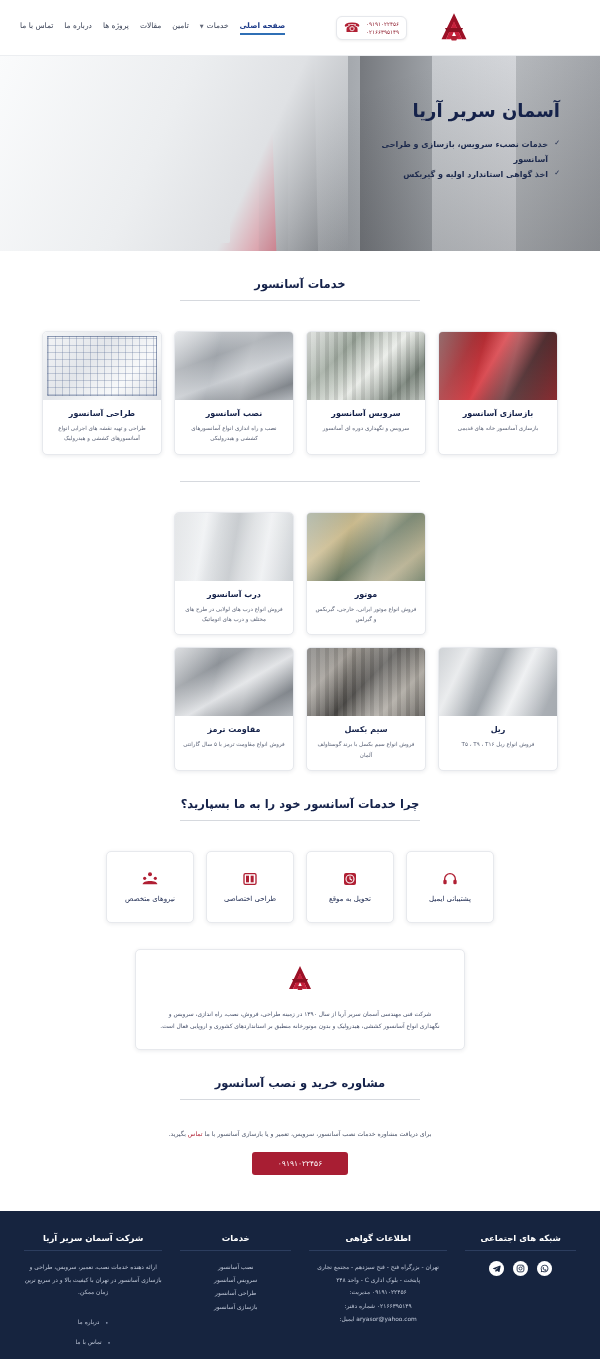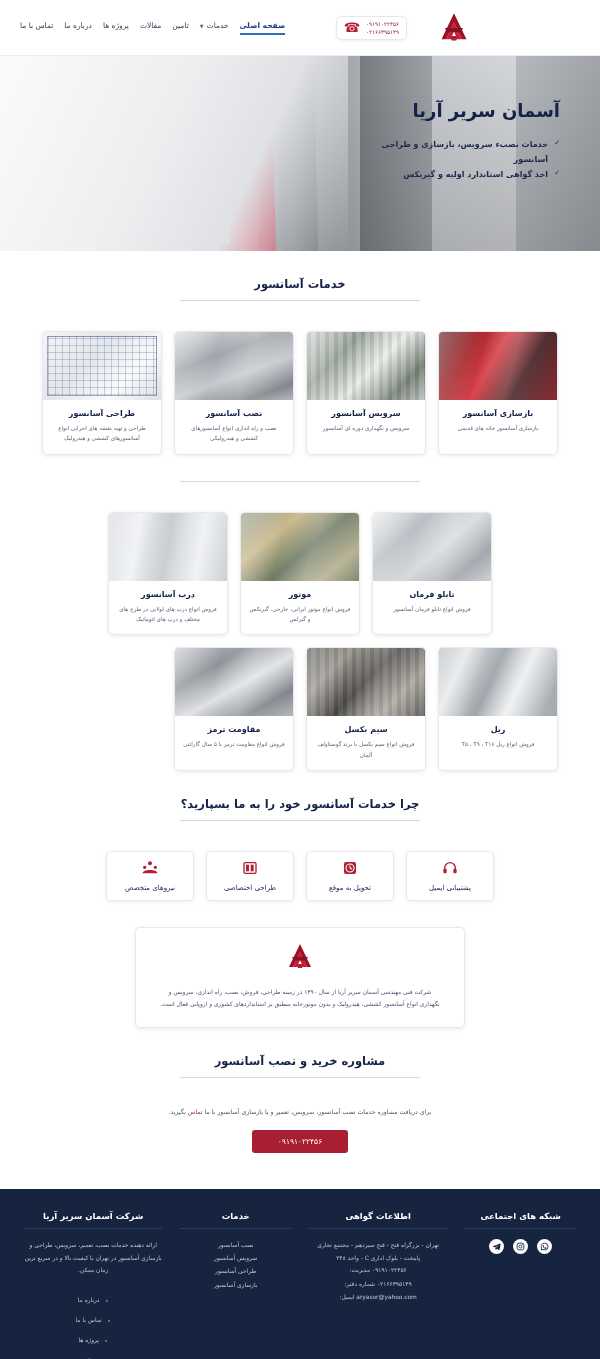--- a/index.html
+++ b/index.html
@@ -216,21 +216,21 @@
     background:
       repeating-linear-gradient(0deg, rgba(90,110,150,.30) 0 1px, rgba(0,0,0,0) 1px 7px),
       repeating-linear-gradient(90deg, rgba(90,110,150,.30) 0 1px, rgba(0,0,0,0) 1px 7px);
     border: 1px solid rgba(70,90,130,.45);
   }
 
   
   .features { display: flex; gap: 12px; justify-content: center; margin-top: 4px; }
   .feature {
     width: 88px;
-    height: 50px;
+    height: 72px;
     background: #fff;
     border: 1px solid #e7e9ed;
     border-radius: 5px;
     box-shadow: 0 1px 4px rgba(20,30,60,.09);
     display: flex;
     flex-direction: column;
     align-items: center;
     justify-content: center;
     gap: 8px;
   }
@@ -409,27 +409,20 @@
         <div class="card-desc">طراحی و تهیه نقشه های اجرایی انواع آسانسورهای کششی و هیدرولیک</div>
       </div>
     </div>
   </div>
 
   <div class="section">
     <div class="sec-head">
       <div class="sec-rule"></div>
     </div>
     <div class="card-row">
-      <div class="card">
-        <div class="card-img img-panel">
-            <div class="sheen"></div>
-          </div>
-        <div class="card-title">تابلو فرمان</div>
-        <div class="card-desc">فروش انواع تابلو فرمان آسانسور</div>
-      </div>
       <div class="card">
         <div class="card-img img-motor">
             <div class="sheen"></div>
           </div>
         <div class="card-title">موتور</div>
         <div class="card-desc">فروش انواع موتور ایرانی، خارجی، گیربکس و گیرلس</div>
       </div>
       <div class="card">
         <div class="card-img img-door">
             <div class="sheen"></div>

